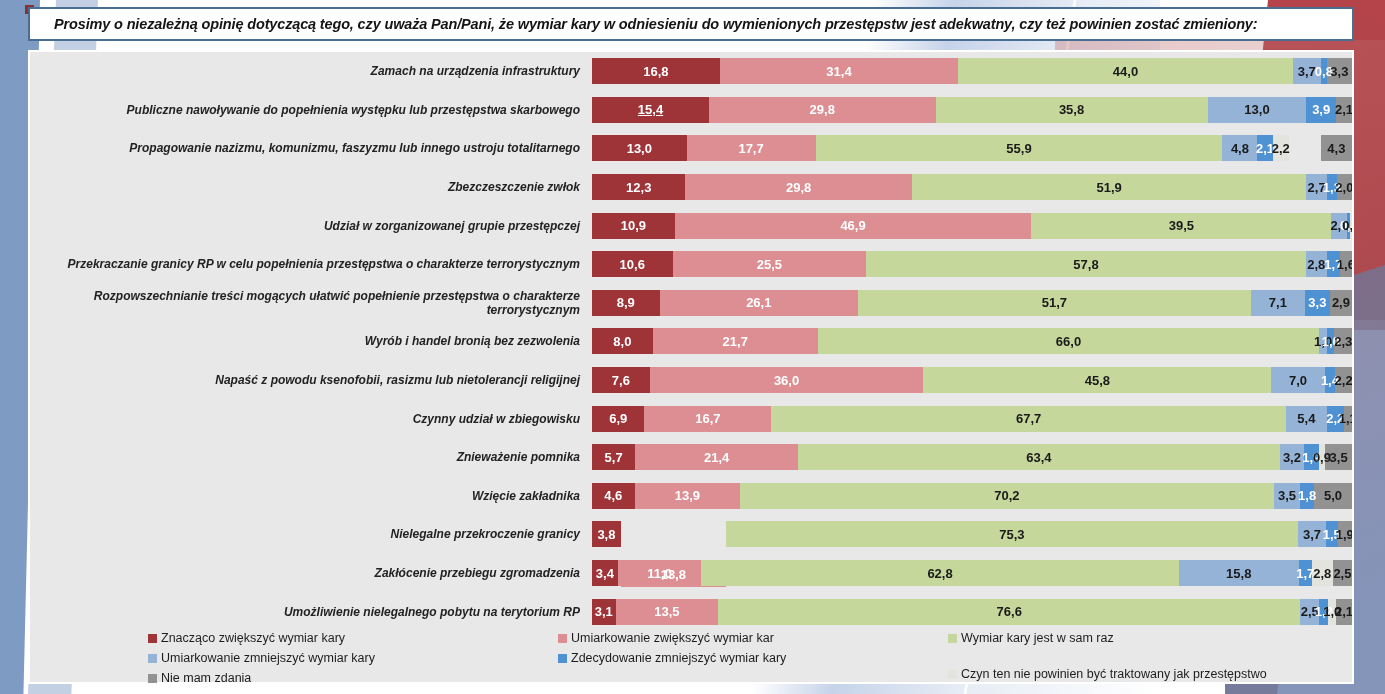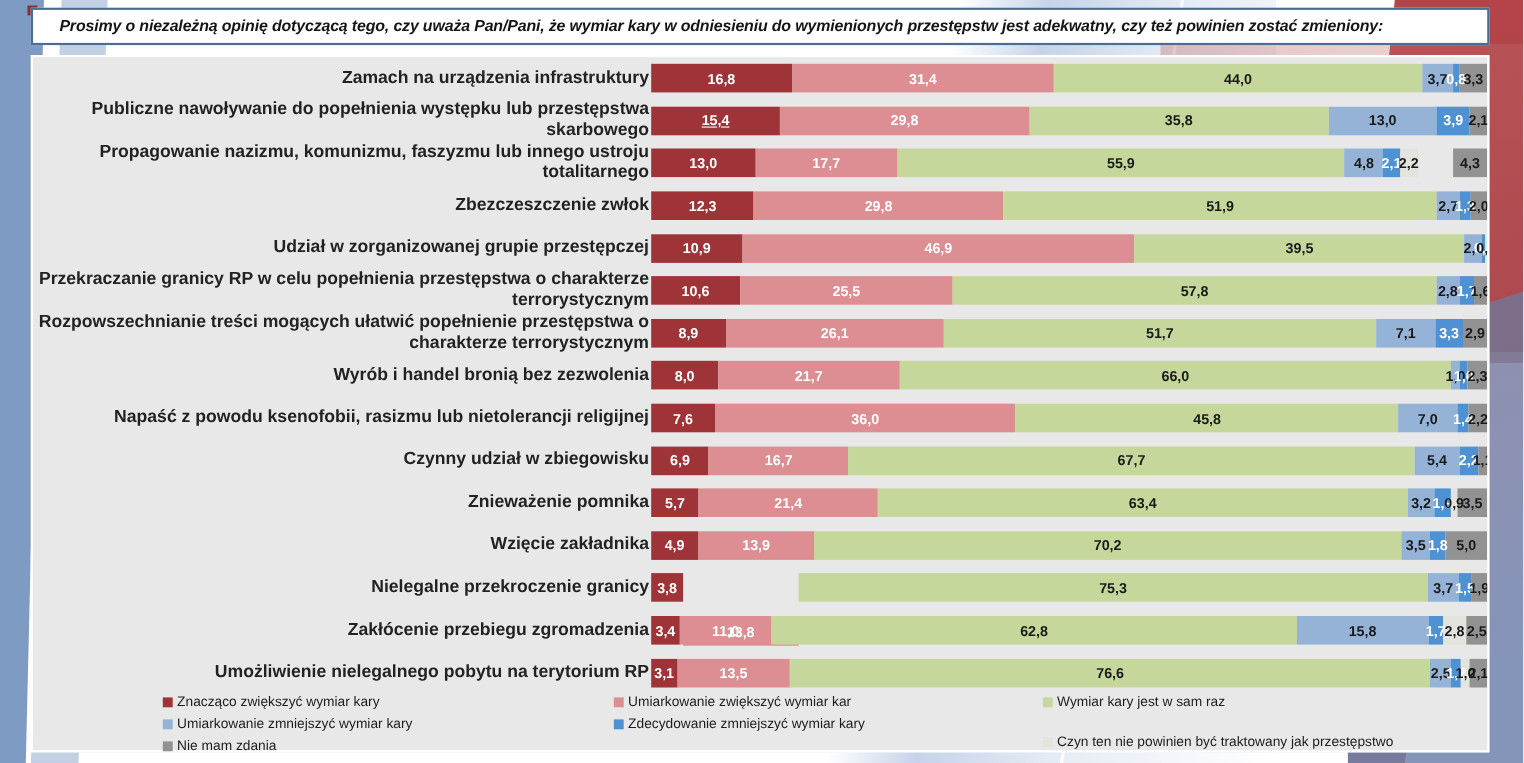--- a/index.html
+++ b/index.html
@@ -87,24 +87,25 @@
   }
   #rows {
     position: absolute; left: 0; top: 0; width: 100%;
   }
   .row {
     display: flex; align-items: center;
     height: 38.6px;
   }
   .row-label {
     width: 562px; flex: 0 0 562px;
-    text-align: right; padding-right: 2px;
+    text-align: right; padding-right: 12px;
     box-sizing: border-box;
-    font-size: 16px; font-weight: bold; color: #222;
+    font-size: 12px; font-weight: bold; color: #222;
     line-height: 1.18;
+    font-style: italic;
   }
   .row-bars {
     flex: 1 1 auto; height: 26px; display: flex; position: relative;
   }
   .seg {
     height: 100%;
     display: flex; align-items: center; justify-content: center;
     font-size: 13px; font-weight: bold;
     overflow: visible; position: relative;
     box-sizing: border-box;
@@ -418,21 +419,21 @@
             </div>
             <div class="seg s6 tiny" style="width: 3.5%;">
               <span class="lab">3,5</span>
             </div>
           </div>
         </div>
         <div class="row">
           <div class="row-label">Wzięcie zakładnika</div>
           <div class="row-bars">
             <div class="seg s0" style="width: 5.6%;">
-              <span class="lab">4,9</span>
+              <span class="lab">4,6</span>
             </div>
             <div class="seg s1" style="width: 13.9%;">
               <span class="lab">13,9</span>
             </div>
             <div class="seg s2" style="width: 70.2%;">
               <span class="lab">70,2</span>
             </div>
             <div class="seg s3 tiny" style="width: 3.5%;">
               <span class="lab">3,5</span>
             </div>

